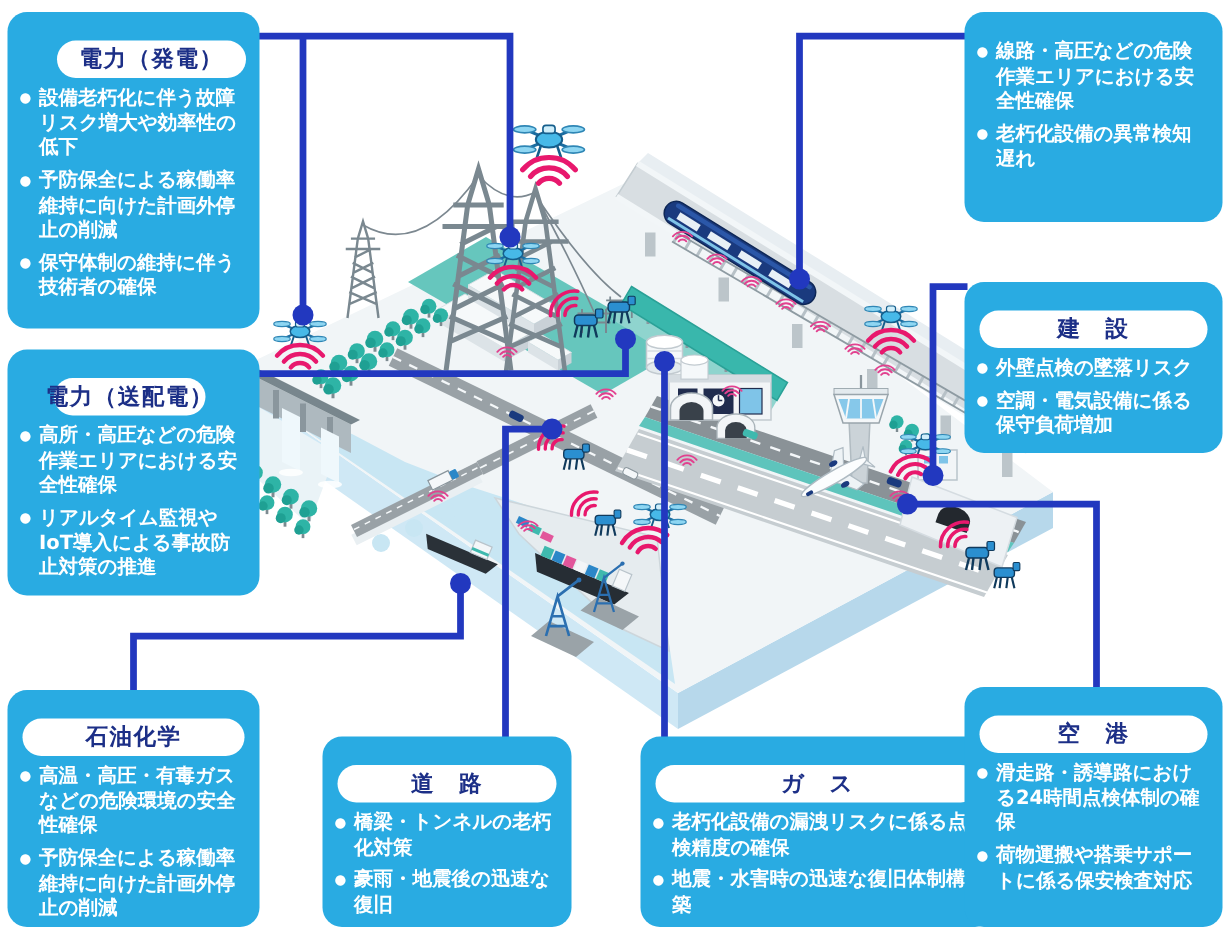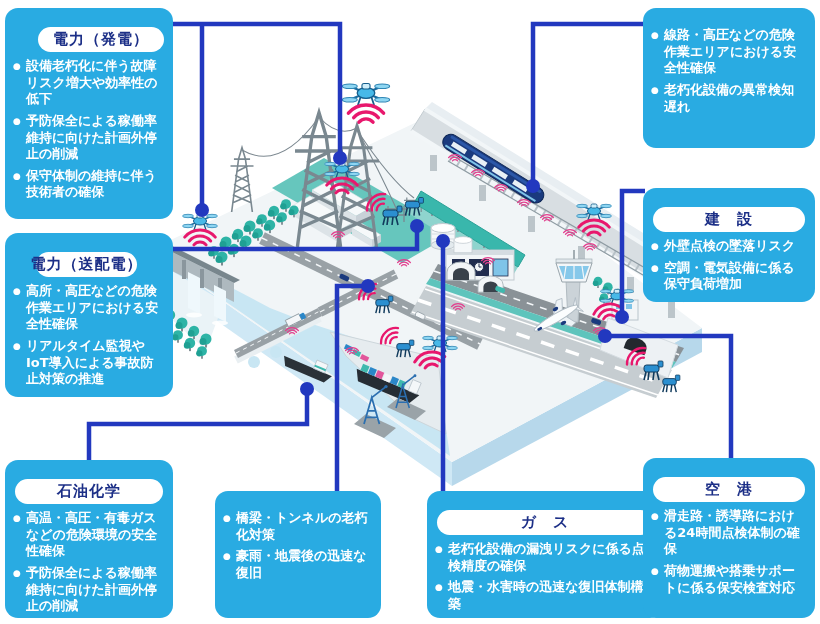--- a/index.html
+++ b/index.html
@@ -427,20 +427,23 @@
           <span>高温・高圧・有毒ガスなどの危険環境の安全性確保</span>
         </li>
     <li class="bi">
           <span class="bm">●</span>
           <span>予防保全による稼働率維持に向けた計画外停止の削減</span>
         </li>
   </ul>
 </div>
 
 <div class="box" style="left:215px;top:491px;width:166px;height:127px">
+  <div class="pill">
+        <span>道　路</span>
+      </div>
   <ul class="bl">
     <li class="bi">
           <span class="bm">●</span>
           <span>橋梁・トンネルの老朽化対策</span>
         </li>
     <li class="bi">
           <span class="bm">●</span>
           <span>豪雨・地震後の迅速な復旧</span>
         </li>
   </ul>

